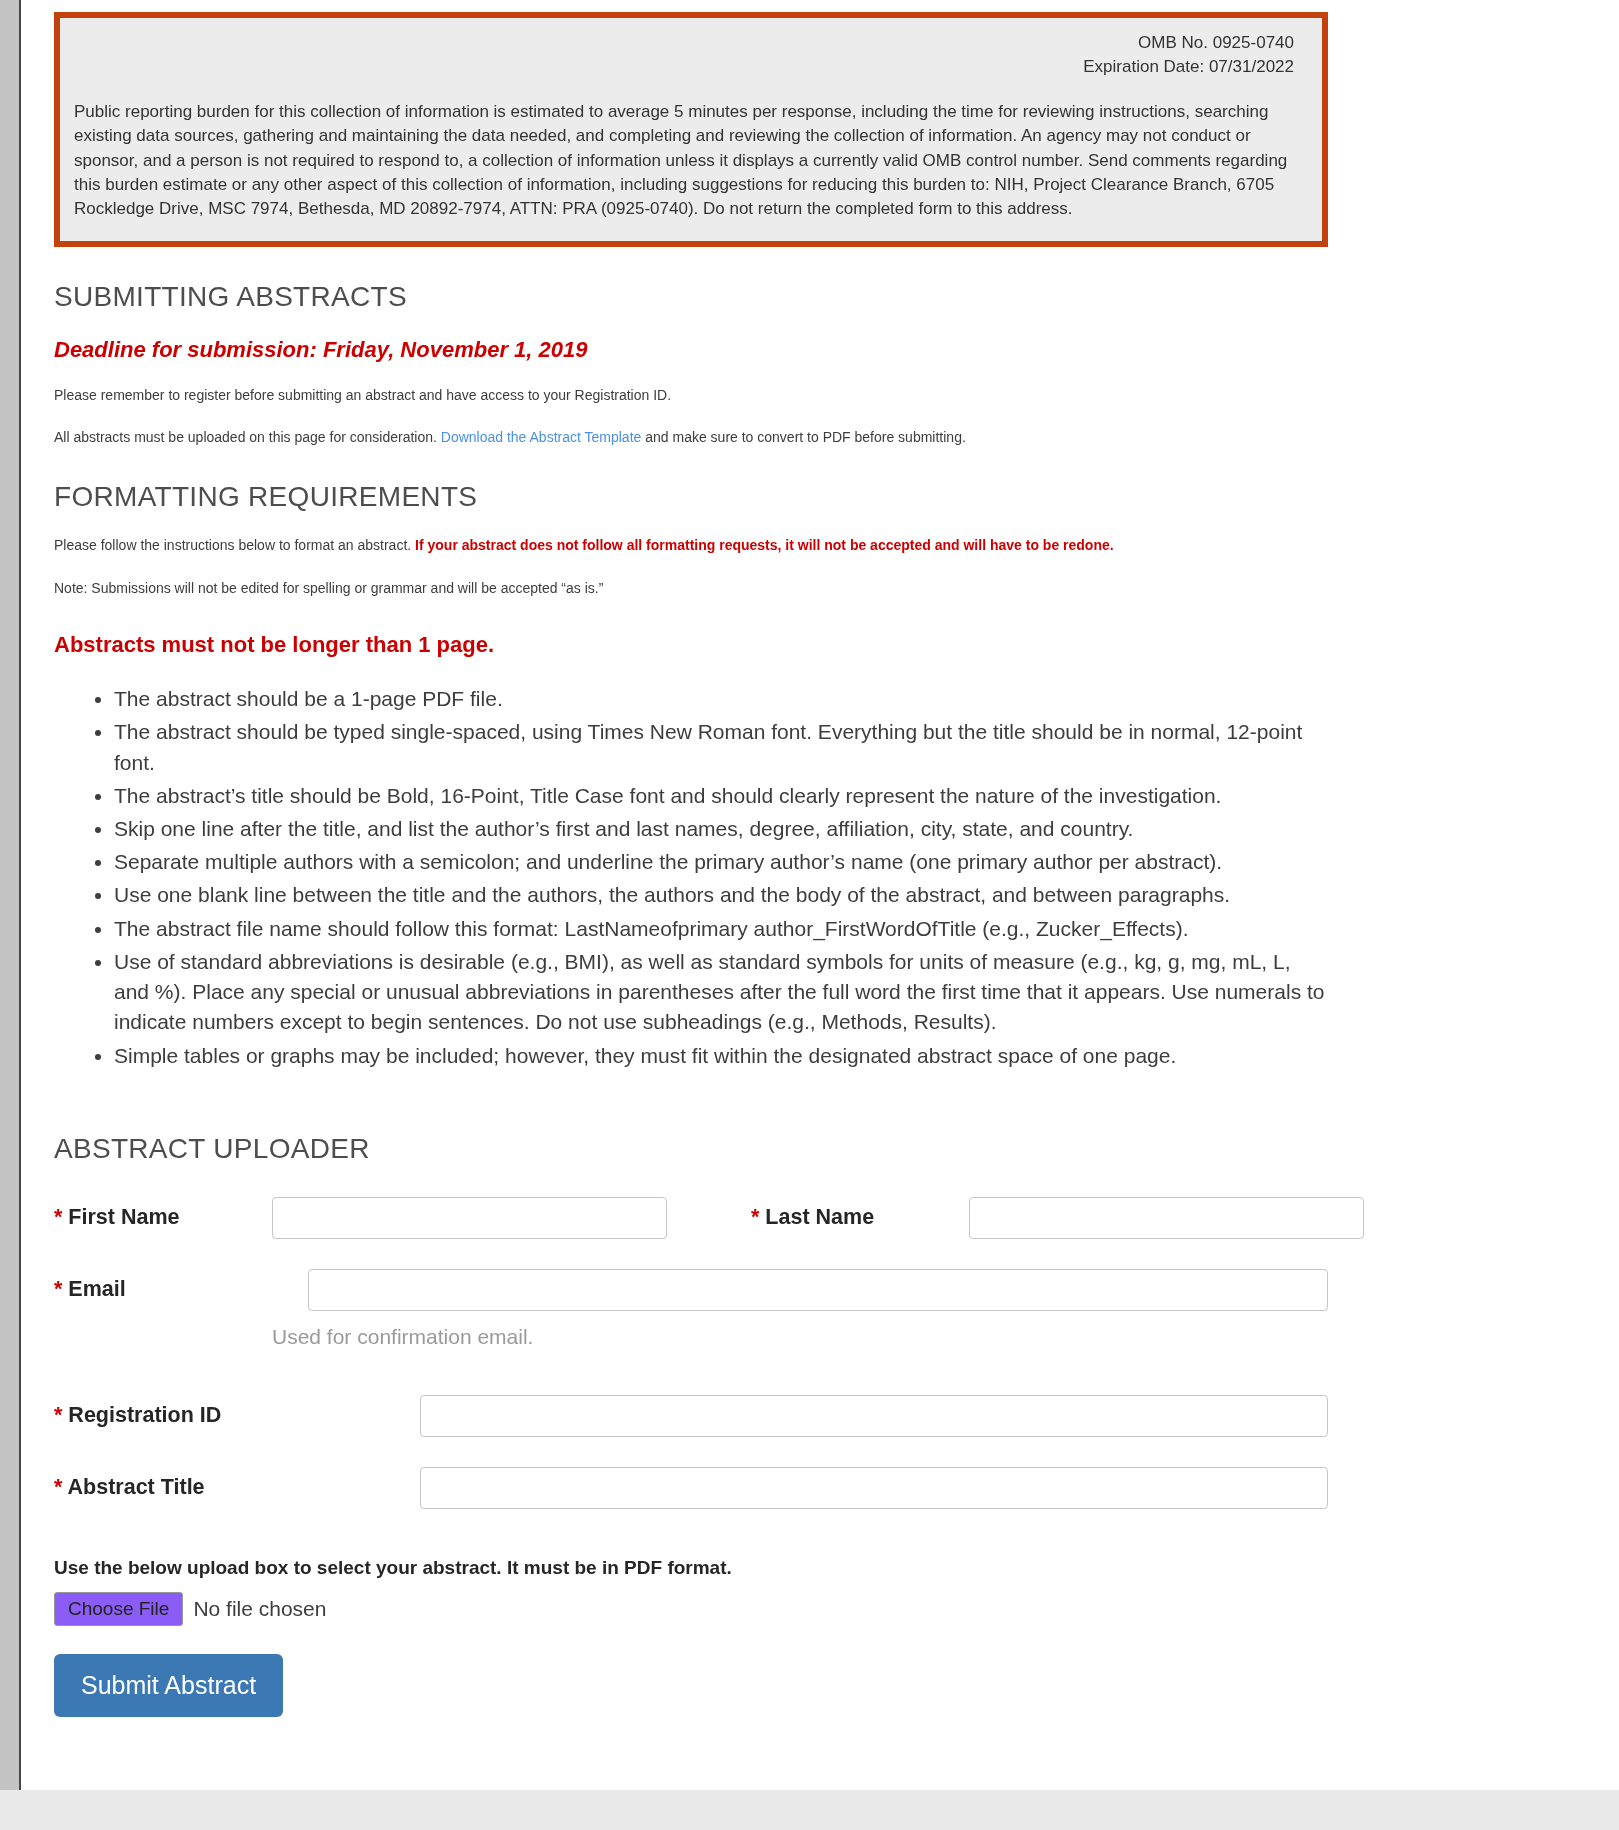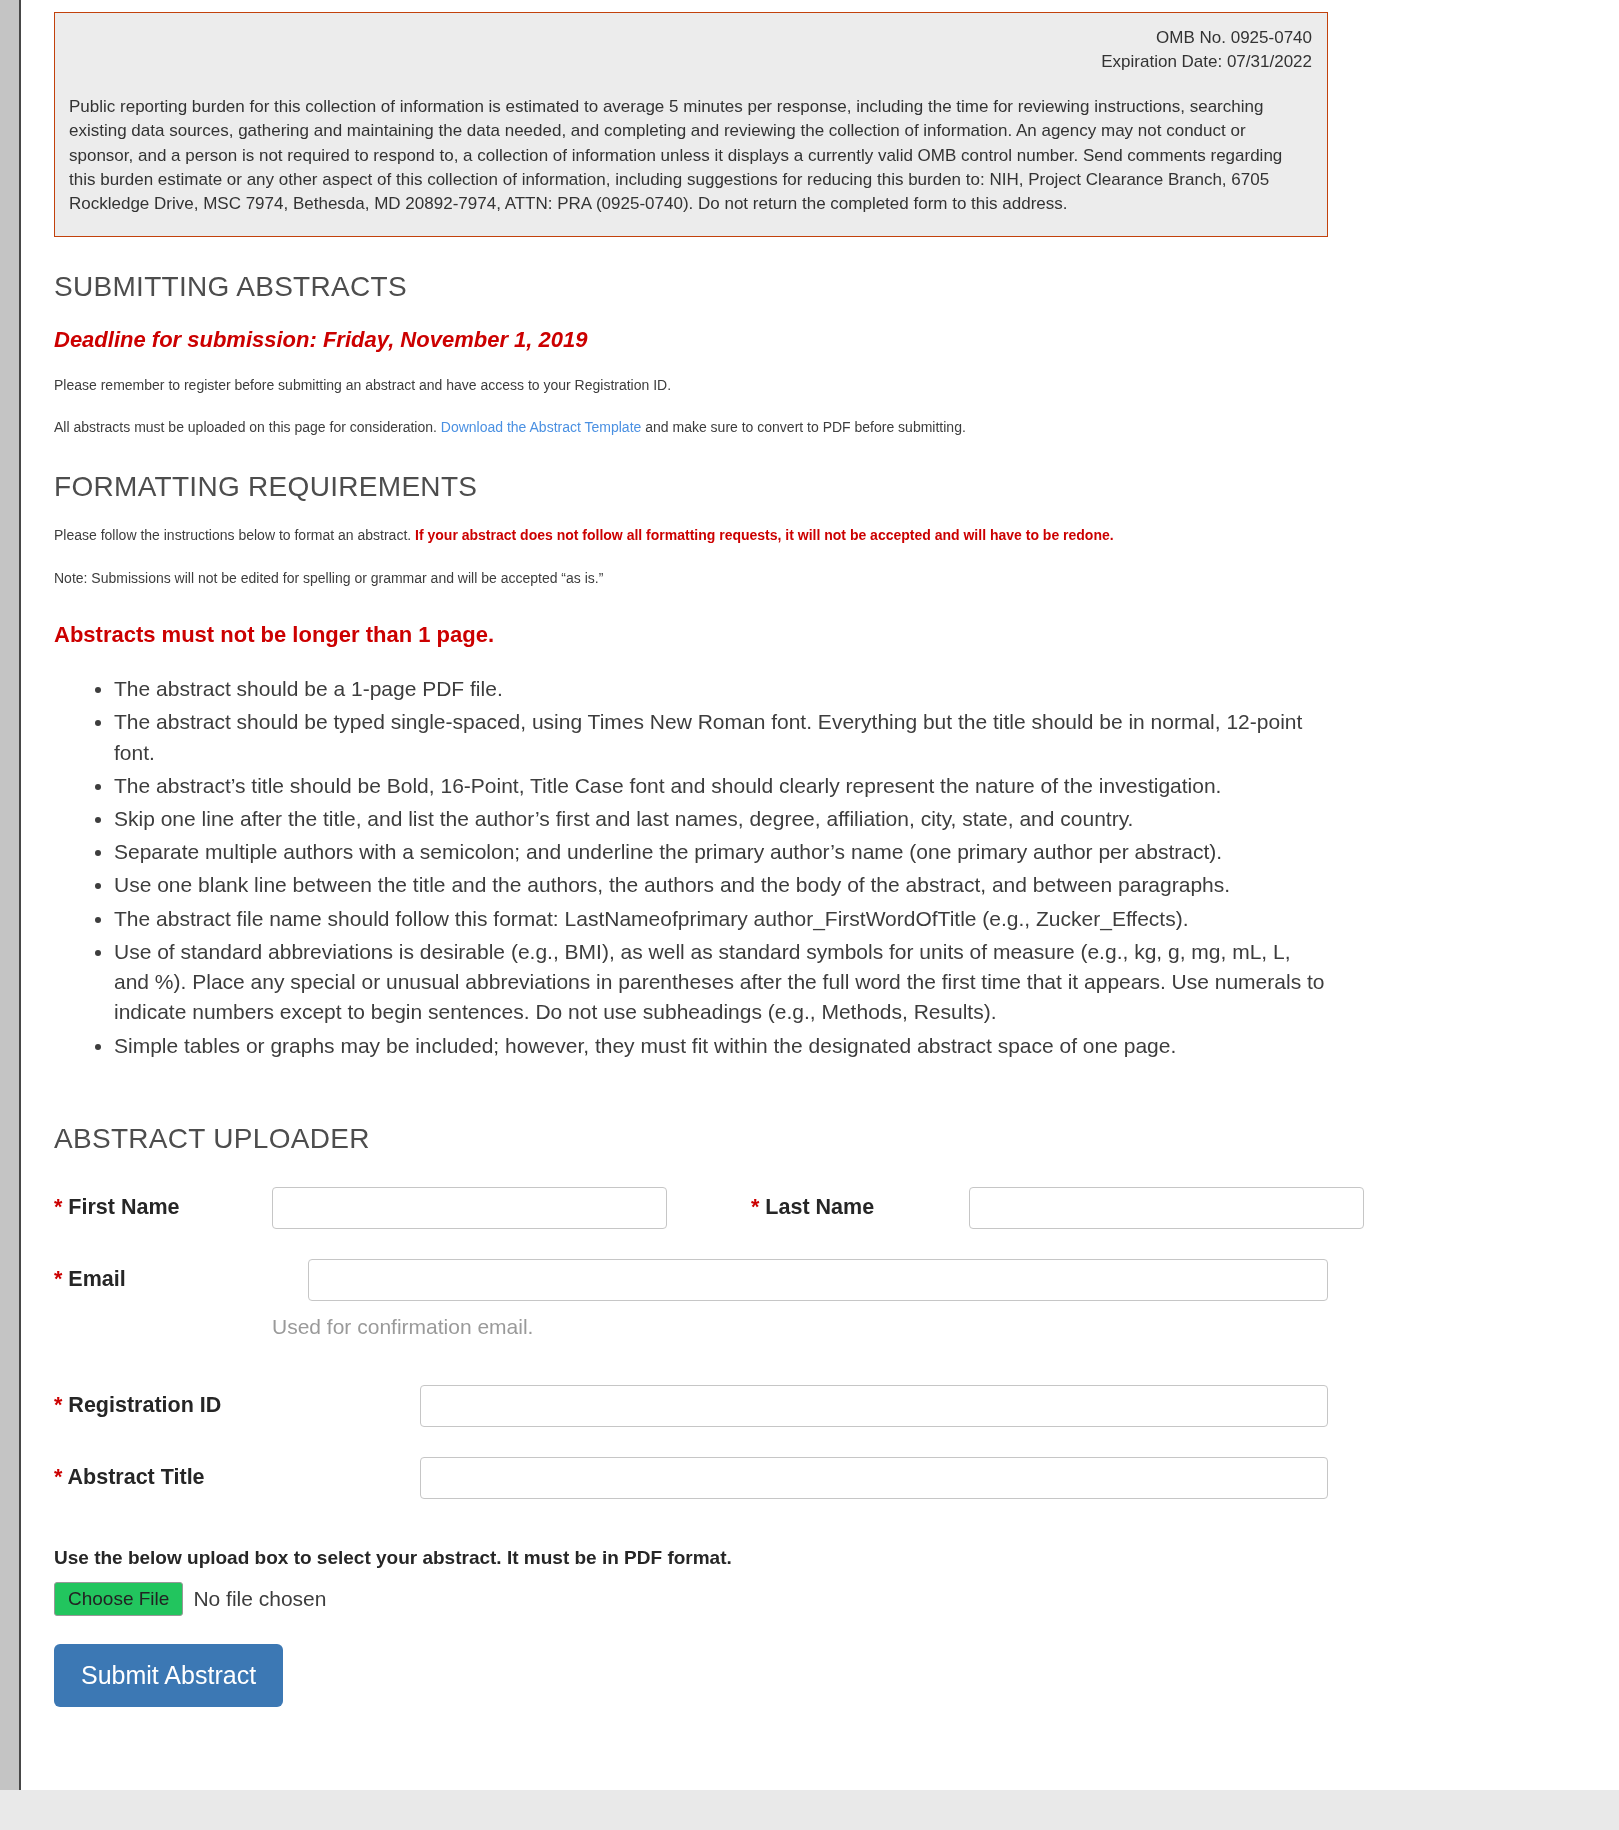--- a/index.html
+++ b/index.html
@@ -23,23 +23,23 @@
     border-left: 2px solid #474747;
     overflow: hidden;
   }
   .content {
     padding: 12px 0 0 33px;
     width: 1307px; 
   }
 
   
   .omb-box {
-    border: 1px solid #c2410c;
+    border: 6px solid #c2410c;
     background: #ececec;
-    padding: 13px 15px 20px 14px;
+    padding: 13px 28px 20px 14px;
     color: #333333;
     font-size: 17px;
     line-height: 1.42;
   }
   .omb-meta { text-align: right; }
   .omb-burden { margin-top: 21px; }
 
   
   .section-heading {
     font-size: 28px;
@@ -138,21 +138,21 @@
   }
   .file-row {
     margin-top: 13px;
     display: flex;
     align-items: center;
   }
   .file-button {
     font-family: "Liberation Sans", sans-serif;
     font-size: 19px;
     color: #222;
-    background: #22c55e;
+    background: #8b5cf6;
     border: 1px solid #989898;
     border-radius: 3px;
     padding: 5px 13px;
     cursor: pointer;
   }
   .file-status {
     margin-left: 10px;
     font-size: 21px;
     color: #3d3d3d;
   }

